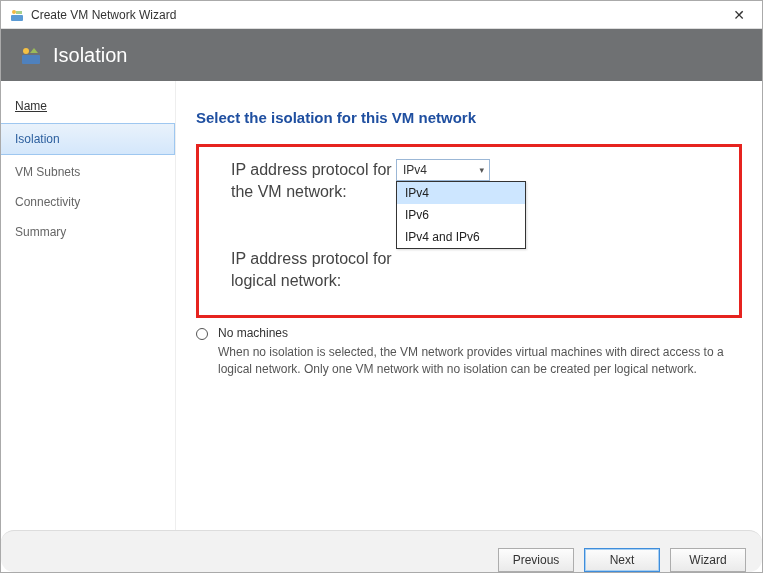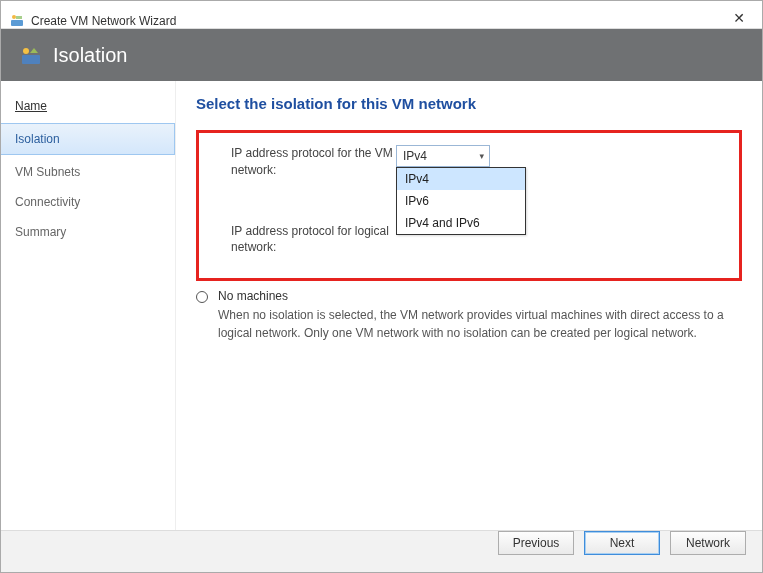--- a/index.html
+++ b/index.html
@@ -15,21 +15,21 @@
     width: 763px; height: 573px;
     border: 1px solid #aaa;
     display: flex;
     flex-direction: column;
     background: #fff;
   }
   
   .titlebar {
     height: 28px;
     display: flex;
-    align-items: flex-end;
+    align-items: center;
     padding: 0 8px;
     border-bottom: 1px solid #ddd;
     background: #fff;
   }
   .titlebar-icon {
     width: 16px; height: 16px;
     margin-right: 6px;
     display: flex; align-items: center; justify-content: center;
   }
   .titlebar-title {
@@ -91,20 +91,21 @@
     border: 1px solid #9ec7f0;
     border-left: none;
     color: #2c5f9e;
     margin: 2px 0;
   }
   
   .main {
     flex: 1;
     padding: 14px 20px 10px 20px;
     position: relative;
+    margin-top: 14px;
   }
   .main-heading {
     color: #1f4fa0;
     font-size: 15px;
     font-weight: 600;
     margin-bottom: 18px;
   }
   .highlight-box {
     border: 3px solid #e6231f;
     padding: 12px 10px 16px 10px;
@@ -148,21 +149,21 @@
     margin-left: 22px;
     position: relative;
   }
   .field-row {
     display: flex;
     align-items: flex-start;
     margin-bottom: 6px;
   }
   .field-label {
     width: 165px;
-    font-size: 12px;
+    font-size: 16px;
     color: #444;
     line-height: 1.4;
   }
   .select-box {
     width: 94px;
     height: 22px;
     border: 1px solid #9bb7d6;
     background: #fff;
     display: flex;
     align-items: center;
@@ -197,24 +198,25 @@
   }
   .no-iso-block {
     margin-top: 6px;
   }
   
   .footer {
     height: 42px;
     border-top: 1px solid #ddd;
     background: #f2f2f2;
     display: flex;
-    align-items: flex-start;
+    align-items: flex-end;
     justify-content: flex-end;
     padding: 0 16px;
     gap: 10px;
+    border-radius: 13px;
   }
   .btn {
     min-width: 76px;
     height: 24px;
     border: 1px solid #adadad;
     background: linear-gradient(to bottom,#fdfdfd,#eaeaea);
     font-size: 12px;
     color: #333;
     display: flex;
     align-items: center;
@@ -296,16 +298,16 @@
           <span class="option-label">No machines</span>
         </div>
         <div class="option-desc">When no isolation is selected, the VM network provides virtual machines with direct access to a logical network. Only one VM network with no isolation can be created per logical network.</div>
       </div>
     </div>
   </div>
 
   <div class="footer">
     <div class="btn">Previous</div>
     <div class="btn primary">Next</div>
-    <div class="btn">Network</div>
+    <div class="btn">Wizard</div>
   </div>
 
 </div>
 
 </body></html>

